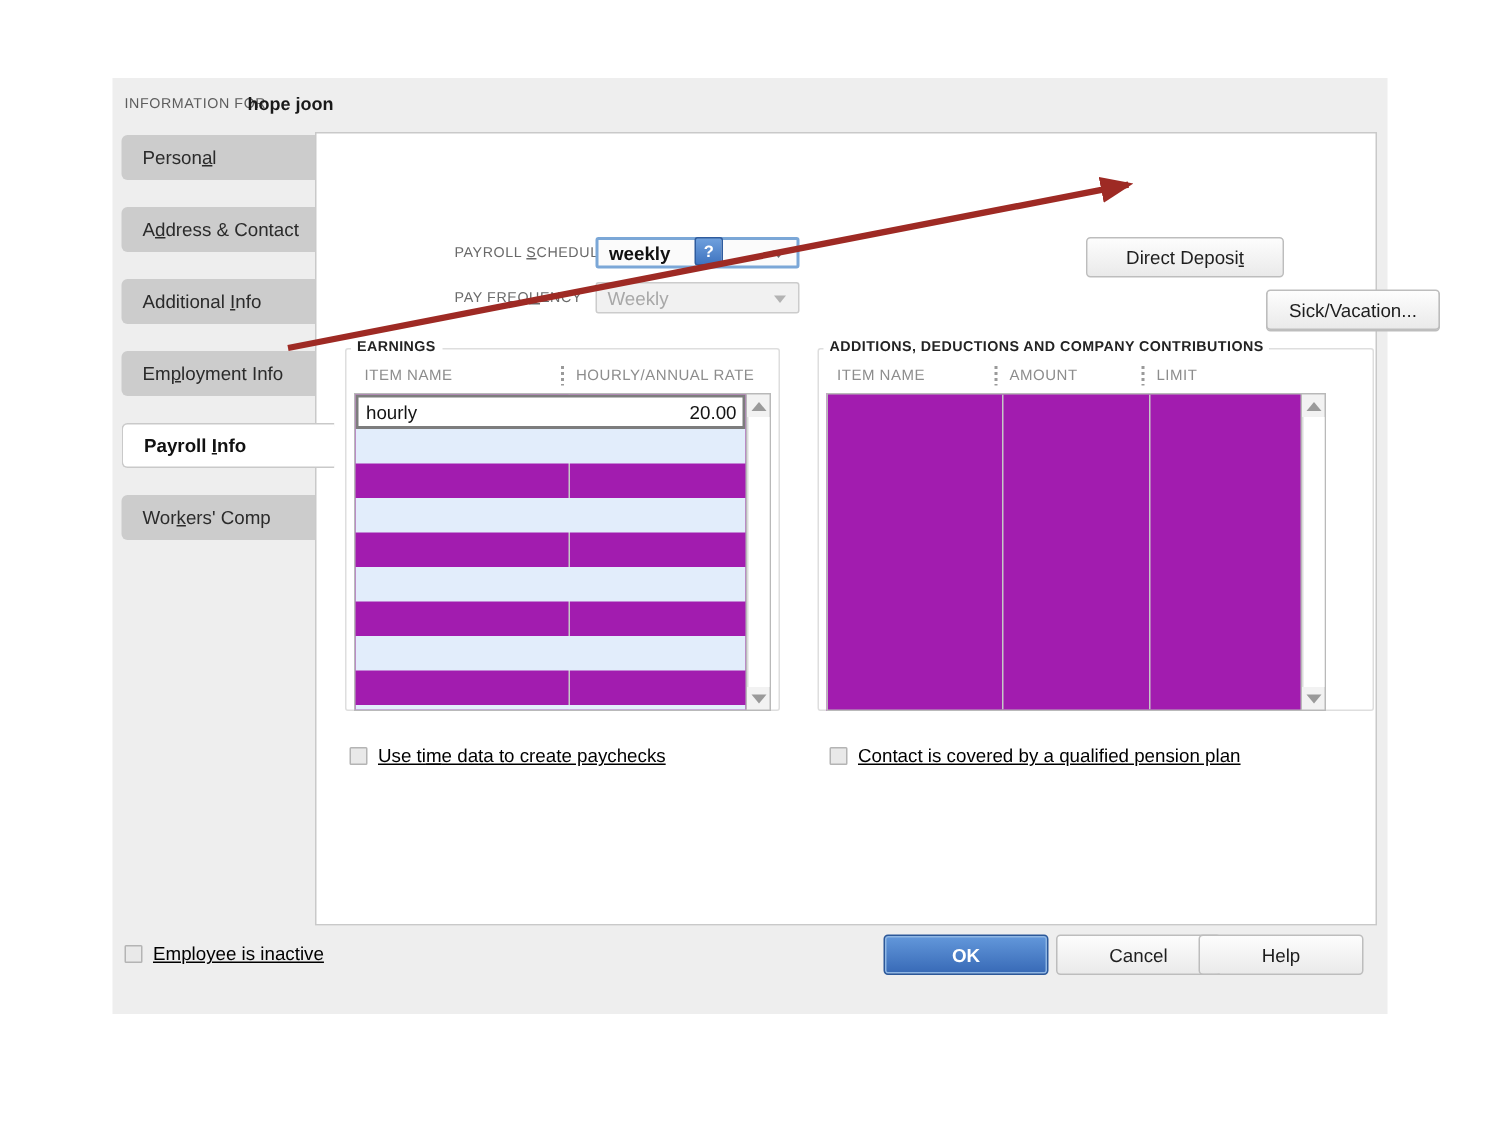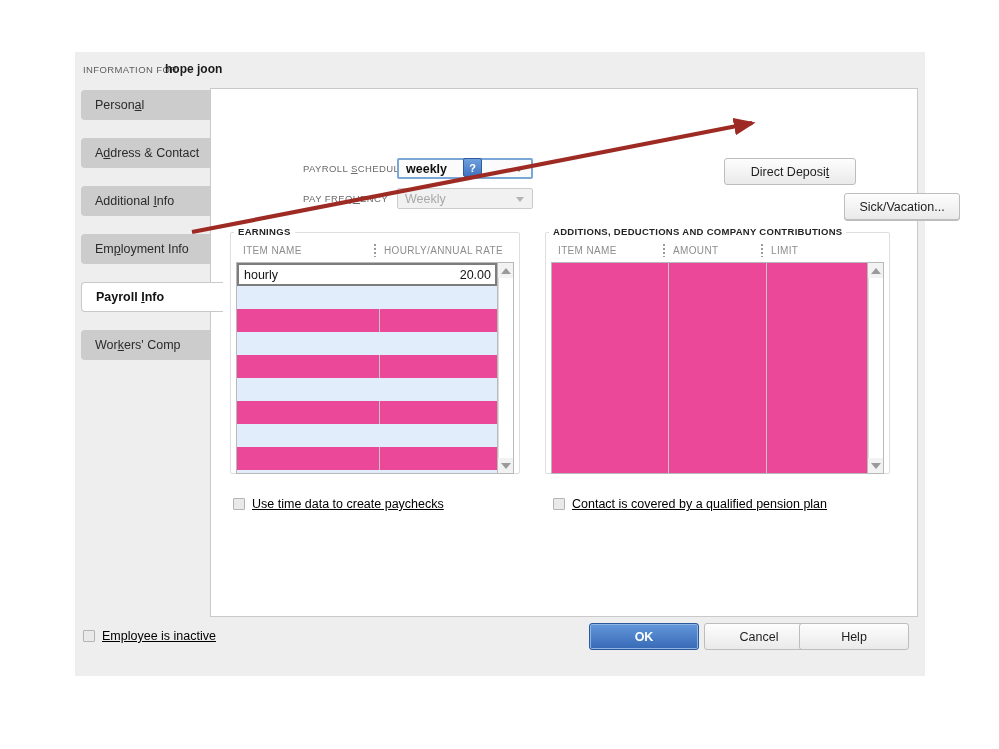--- a/index.html
+++ b/index.html
@@ -252,21 +252,21 @@
     height: 13px;
     background-image: linear-gradient(to bottom, #9a9a9a 0 2px, transparent 2px 4px);
     background-size: 2px 4px;
   }
 
   .grid-body {
     position: absolute;
     left: 6px;
     top: 30px;
     border: 1px solid #b9b9b9;
-    background: #ec4899;
+    background: #a21caf;
     box-sizing: border-box;
     overflow: hidden;
   }
   .grid-row {
     position: relative;
     height: 23px;
     box-sizing: border-box;
   }
   .grid-row.stripe { background: #e2edfb; }
   .grid-row.selected {
@@ -468,21 +468,21 @@
         <div class="sb-track"></div>
         <div class="sb-arrow up">
           <span class="sb-tri-up"></span>
         </div>
         <div class="sb-arrow down">
           <span class="sb-tri-down"></span>
         </div>
       </div>
     </div>
 
-    <div class="group" style="left:470px; top:180px; width:345px; height:242px;">
+    <div class="group" style="left:470px; top:180px; width:371px; height:242px;">
       <div class="group-frame"></div>
       <span class="group-title">ADDITIONS, DEDUCTIONS AND COMPANY CONTRIBUTIONS</span>
 
       <div class="grid-head">
         <span class="col-head" style="left:7px;">ITEM NAME</span>
         <span class="col-sep" style="left:112px;"></span>
         <span class="col-head" style="left:122px;">AMOUNT</span>
         <span class="col-sep" style="left:210px;"></span>
         <span class="col-head" style="left:220px;">LIMIT</span>
       </div>

